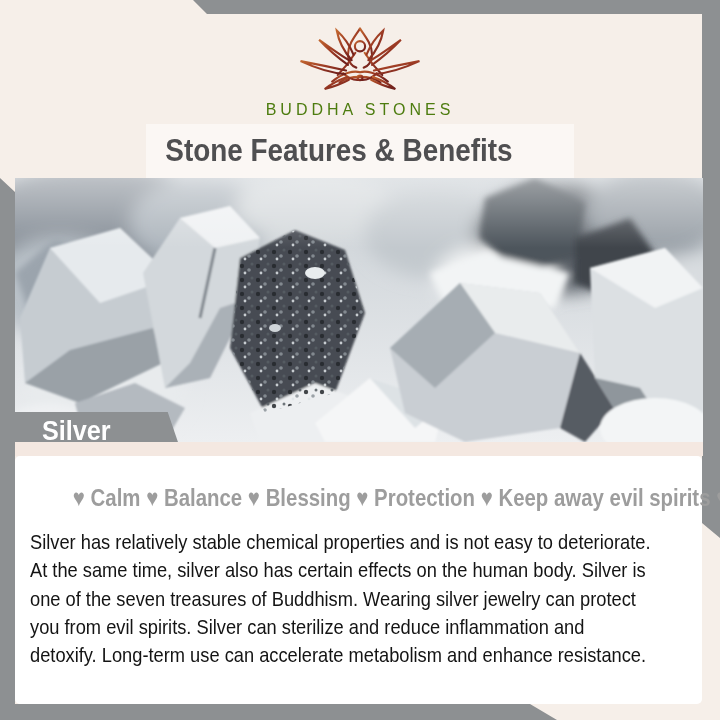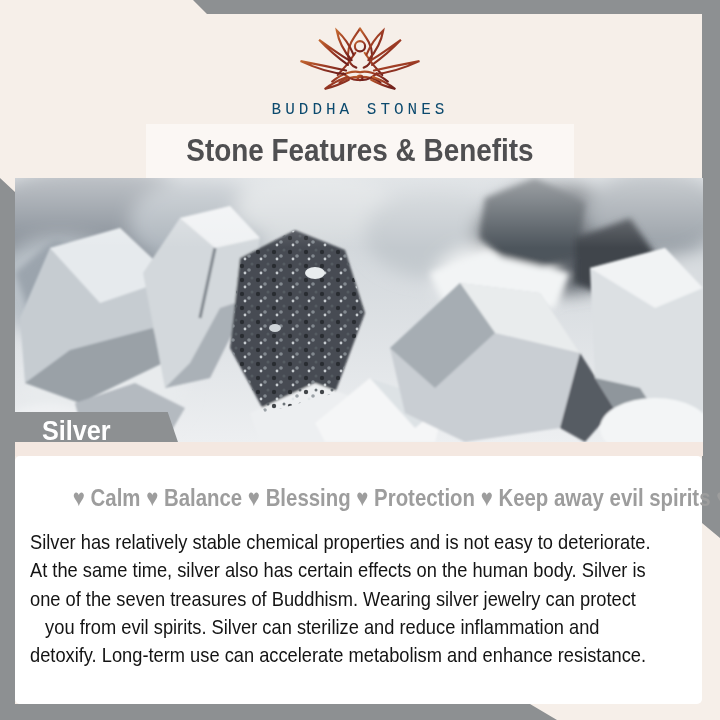--- a/index.html
+++ b/index.html
@@ -9,27 +9,27 @@
     font-family:"Liberation Sans", sans-serif;
   }
   
   .accent{position:absolute; inset:0; background:#8d9092; pointer-events:none;}
   .accent-tr{clip-path:polygon(193px 0,720px 0,720px 538px,702px 523px,702px 14px,207px 14px);}
   .accent-bl{clip-path:polygon(0 178px,15px 192px,15px 704px,530px 704px,557px 720px,0 720px);}
   
   .logo{position:absolute; left:295px; top:24px; width:130px; height:78px;}
   .brand{
     position:absolute; left:0; top:101px; width:720px; text-align:center;
-    font-family:Liberation Mono, monospace; font-size:16px; letter-spacing:4px;
-    color:#0c4a6e; font-weight:500;
+    font-family:Liberation Sans, sans-serif; font-size:16px; letter-spacing:4px;
+    color:#4d7c0f; font-weight:500;
   }
   
   .title-panel{
     position:absolute; left:146px; top:124px; width:428px; height:54px;
-    background:#fbf7f4; text-align:center;
+    background:#fbf7f4; 
   }
   .title-panel .t{
     display:inline-block; line-height:54px; font-size:31px; font-weight:bold;
     color:#4f4f51; white-space:nowrap; transform:scaleX(.90); transform-origin:center;
     letter-spacing:0;
   }
   
   .photo{position:absolute; left:15px; top:178px; width:688px; height:264px;}
   
   .photo-label{
@@ -48,21 +48,21 @@
     position:absolute; left:15px; top:456px; width:687px; height:248px;
     background:#ffffff; border-radius:5px;
   }
   .benefits{
     position:absolute; left:0; top:28px; width:687px; text-align:center;
   }
   .benefits .t{
     display:inline-block; font-size:24px; font-weight:bold; color:#9d9d9d;
     white-space:nowrap; transform:scaleX(.85); transform-origin:center;
   }
-  .desc{position:absolute; left:15px; top:72px; width:672px;text-align:center;}
+  .desc{position:absolute; left:15px; top:72px; width:672px;}
   .desc .line{
     font-size:21px; line-height:28.3px; color:#141414; white-space:nowrap;
     transform:scaleX(.87); transform-origin:0 50%;
   }
 </style>
 </head>
 <body>
 
 <div id="stage">
 

